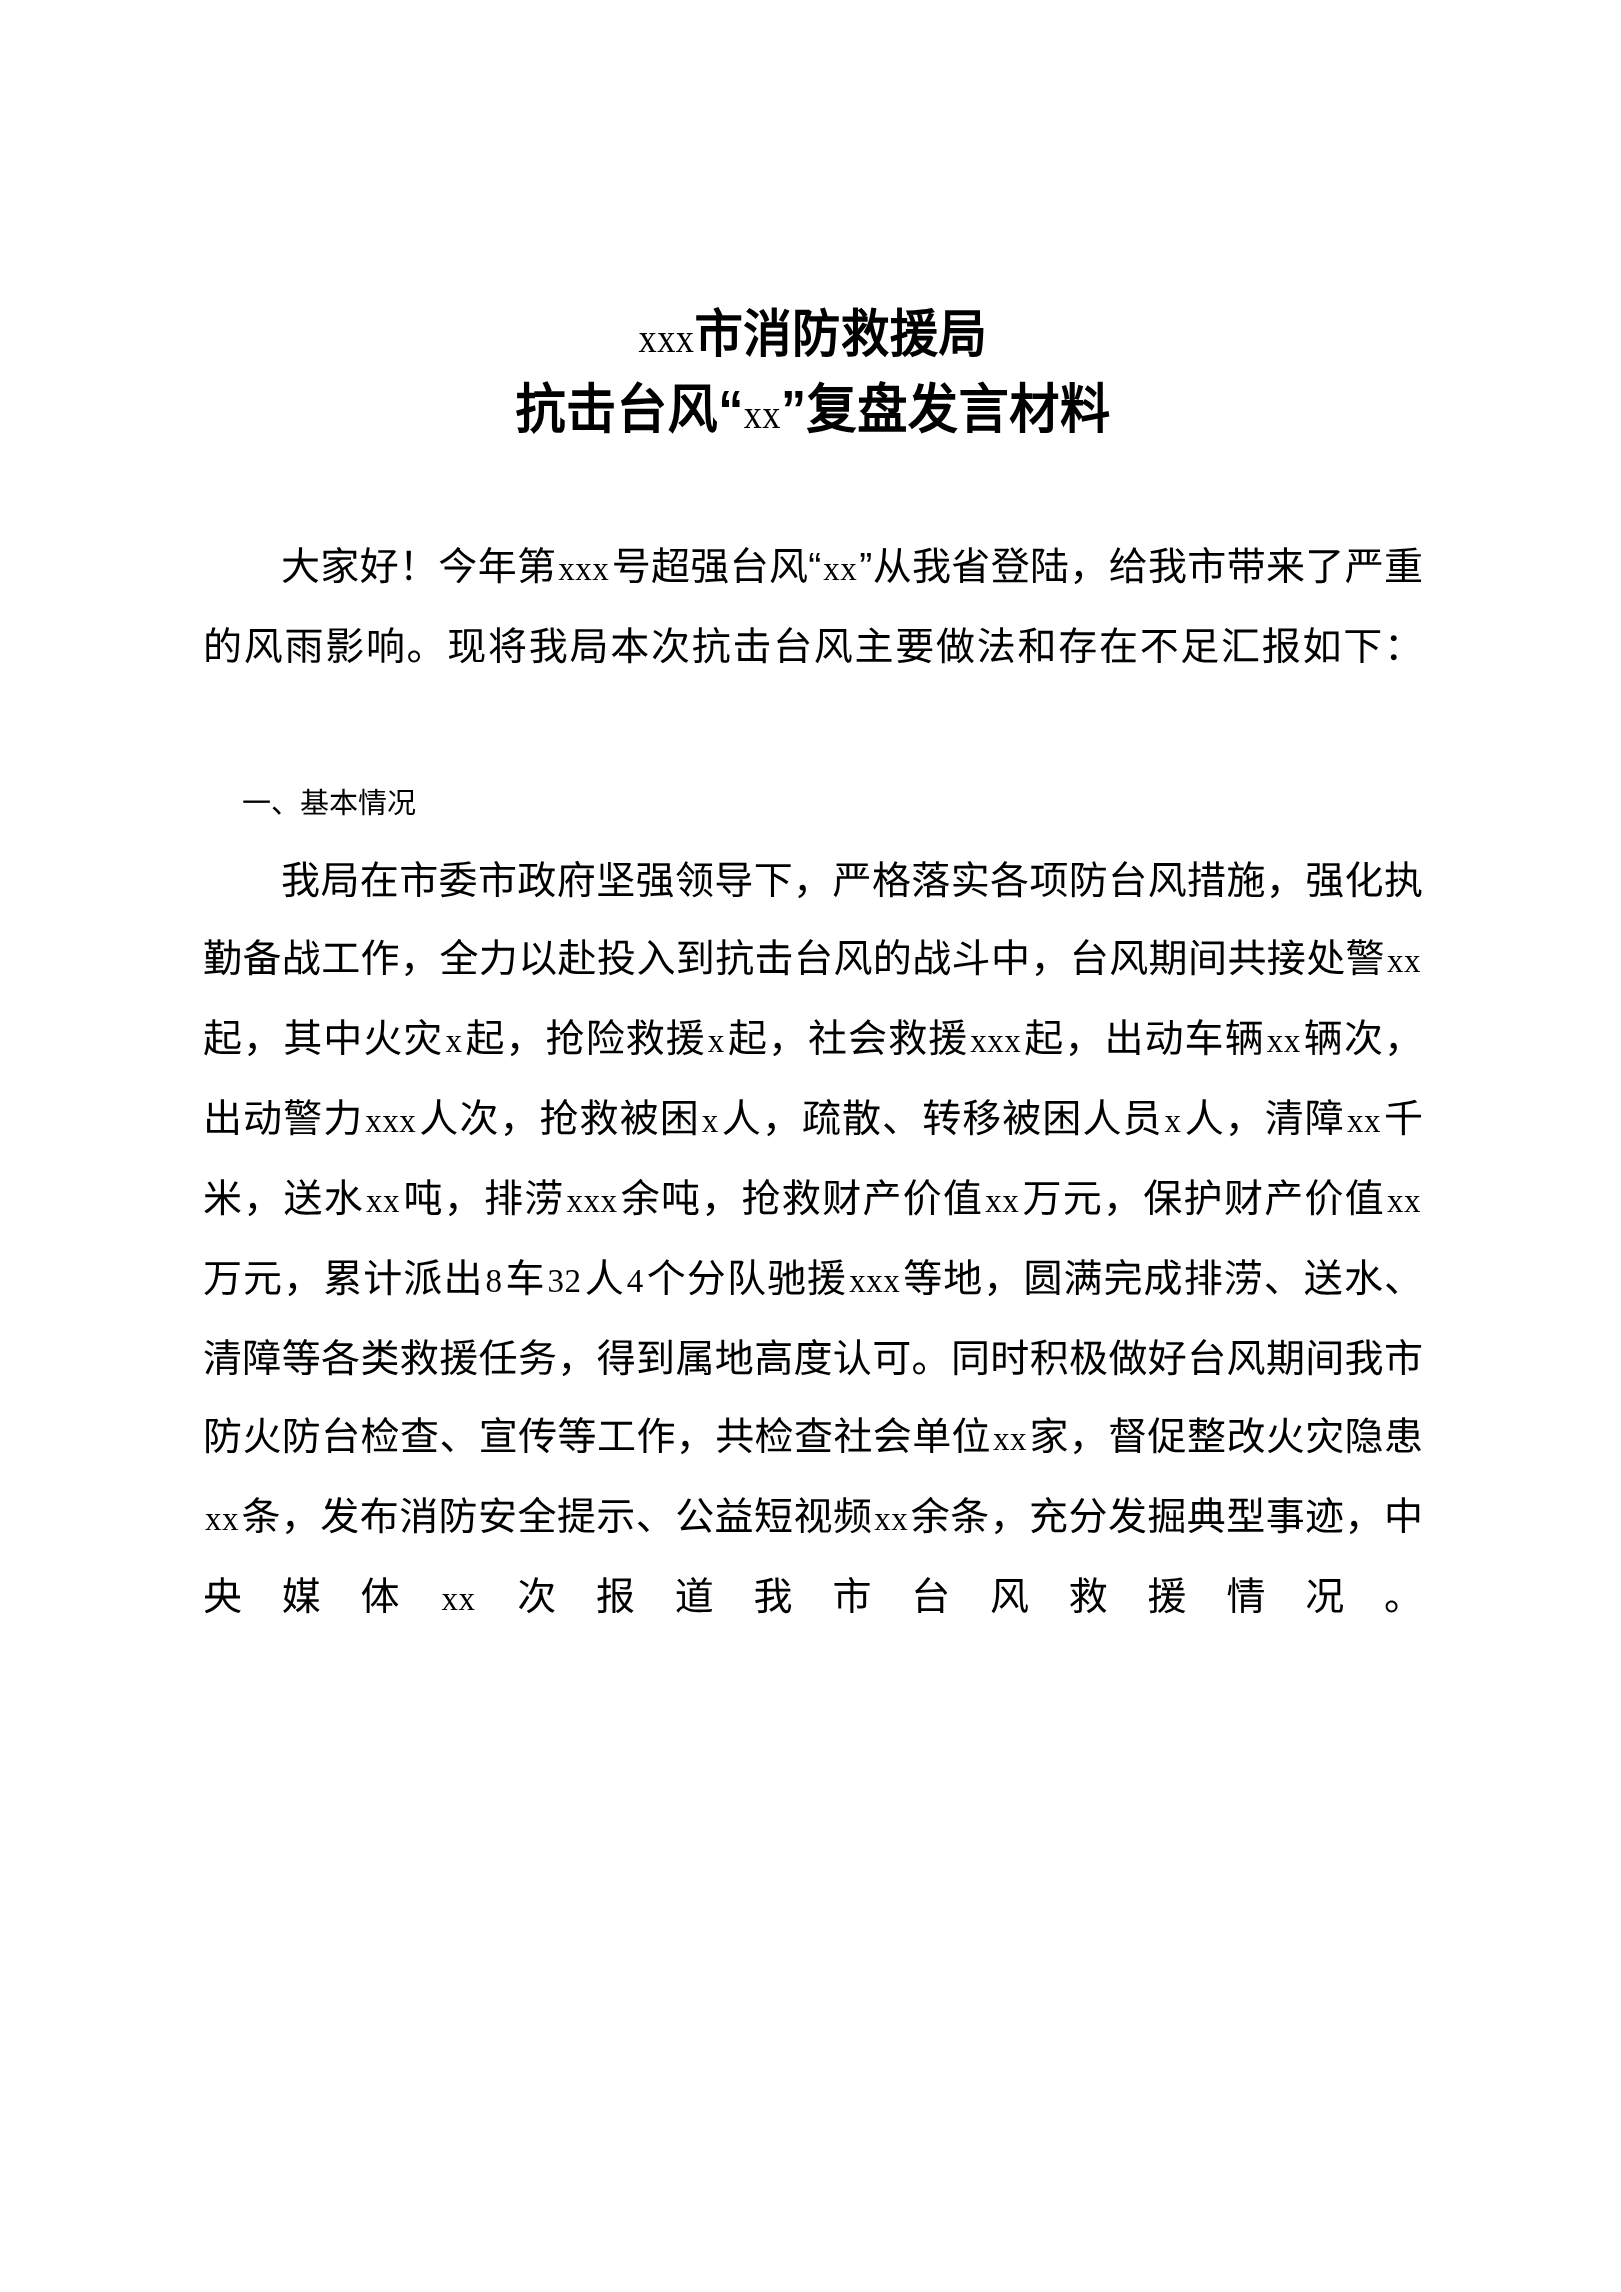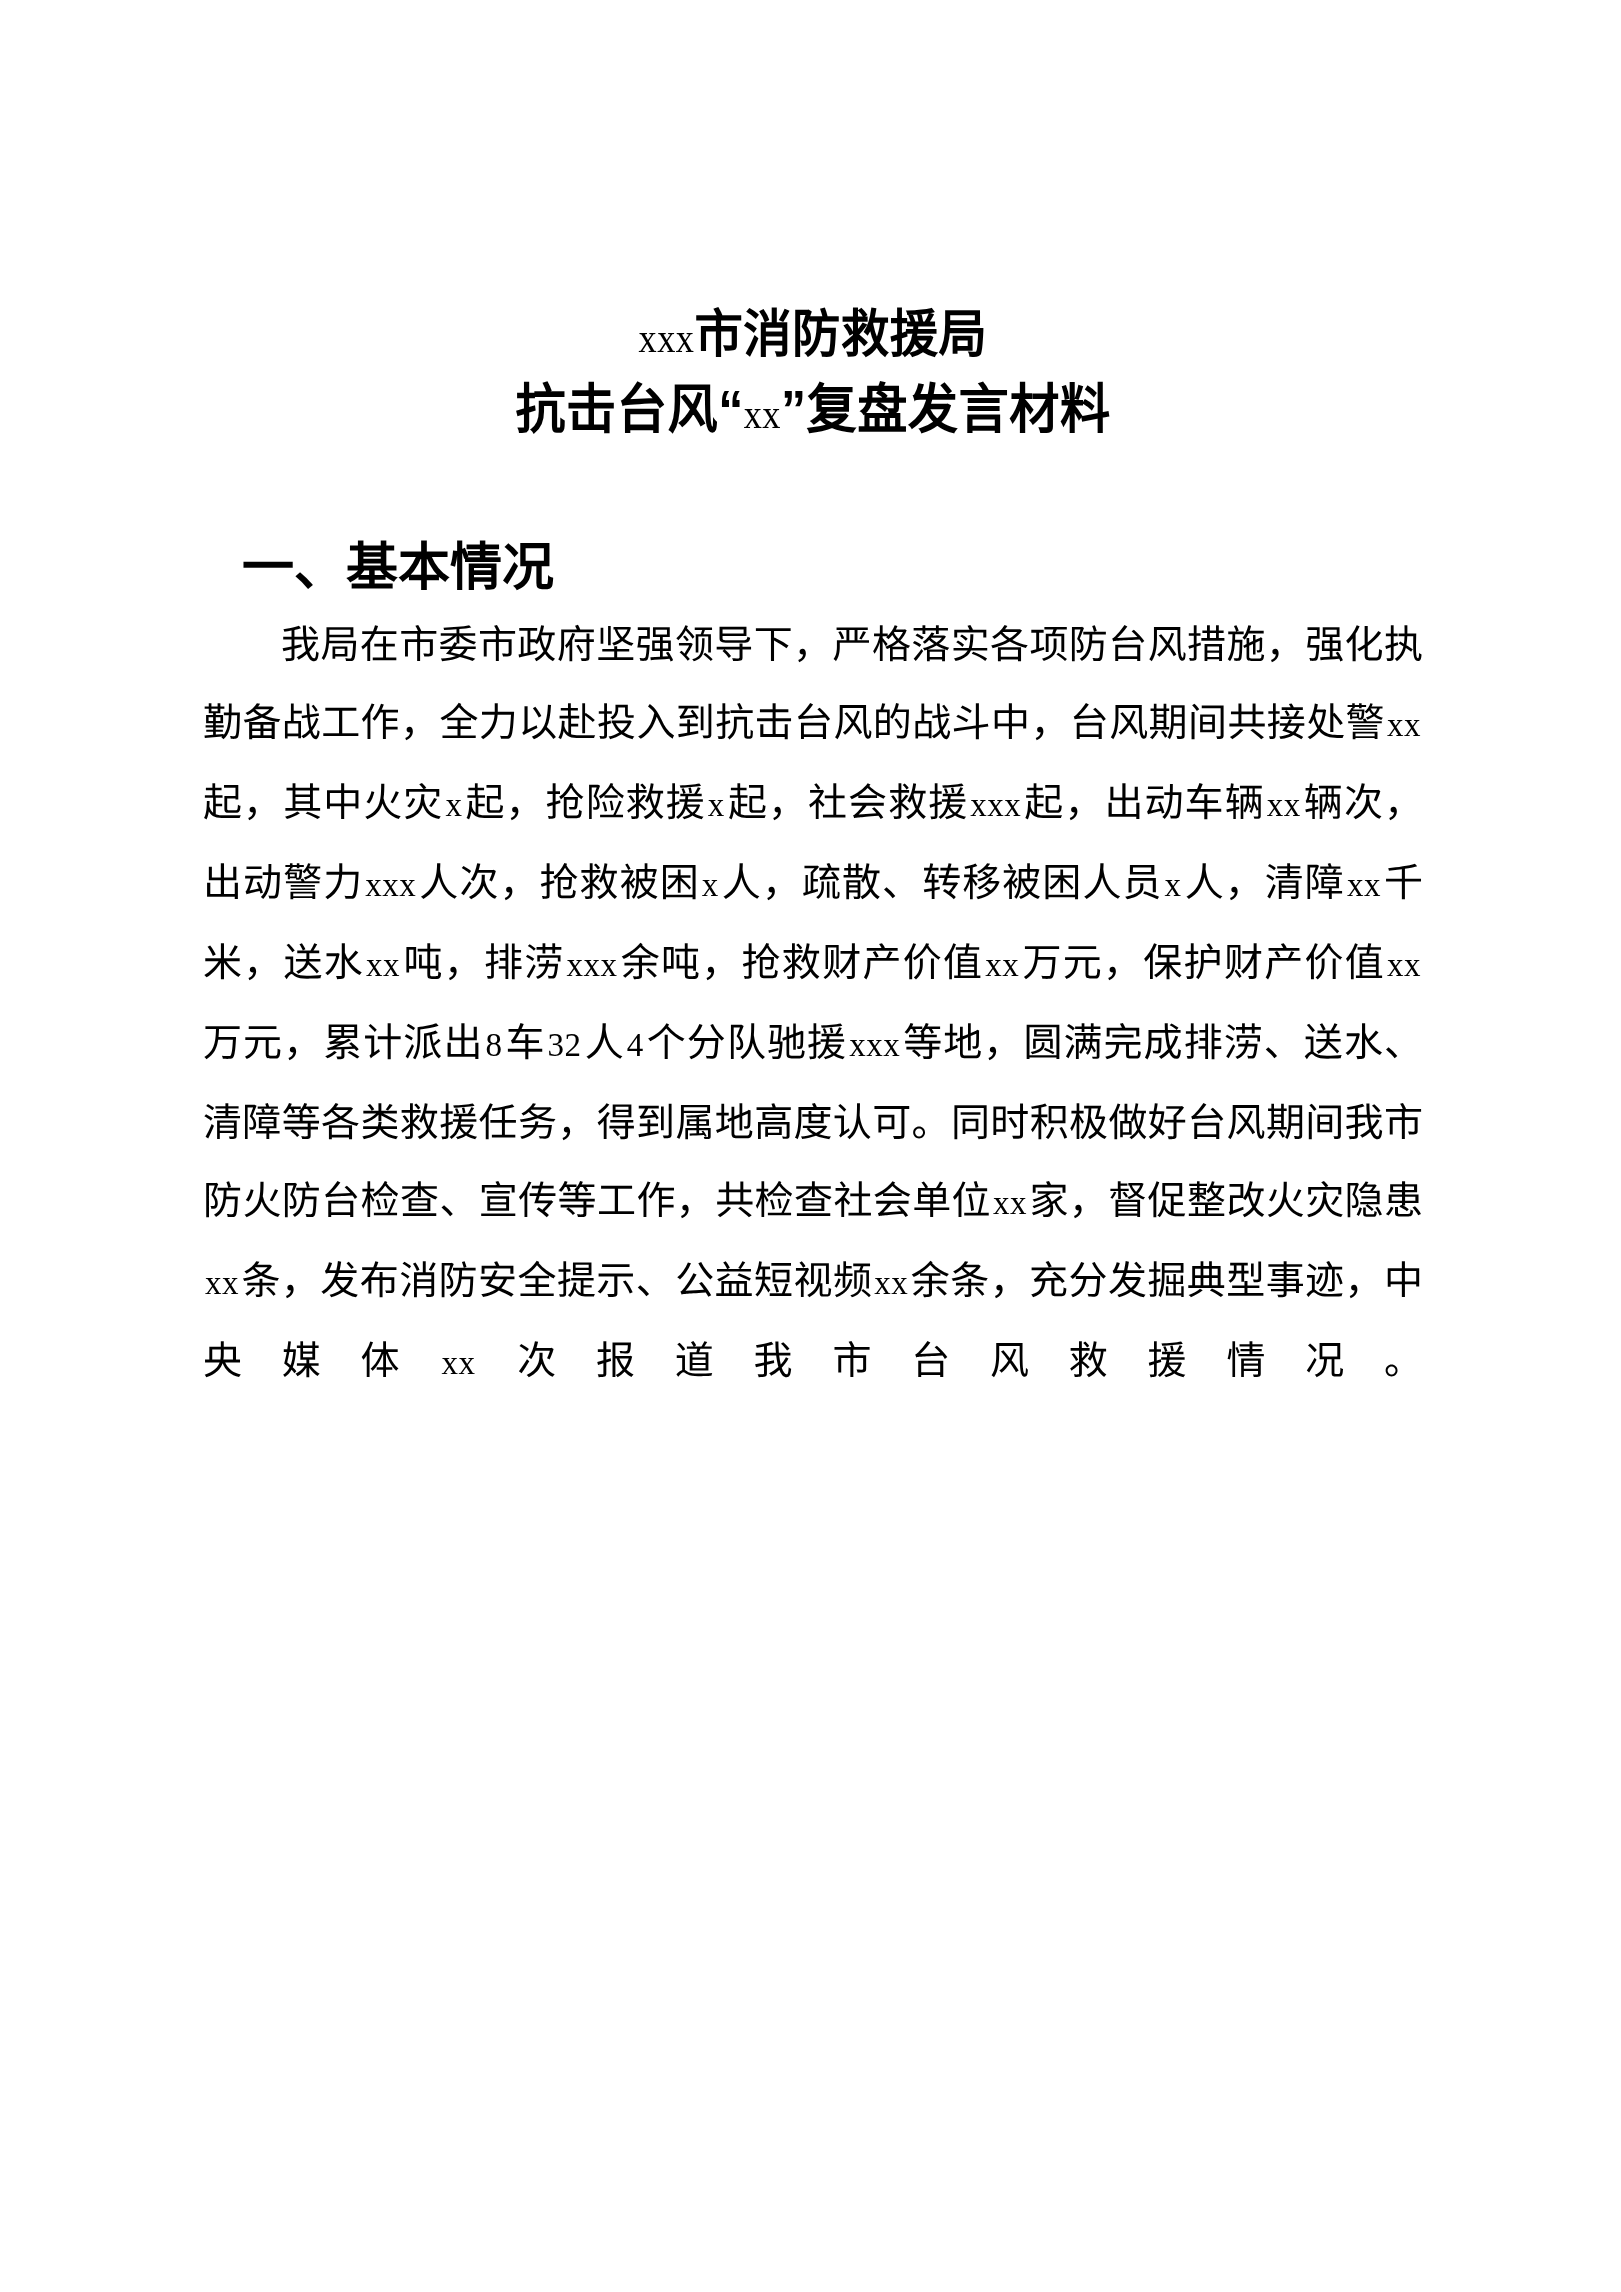--- a/index.html
+++ b/index.html
@@ -84,22 +84,22 @@
   .para .lat {
     font-family: "Liberation Serif", "DejaVu Serif", serif;
     font-size: 33px;
     letter-spacing: 0.5px;
     padding: 0 2px;
   }
   .indent2 { text-indent: 78px; }
 
   .heading {
     font-family: "Liberation Sans", "DejaVu Sans", sans-serif;
-    font-weight: 700;
-    font-size: 52px;
+    font-weight: 400;
+    font-size: 29px;
     line-height: 78px;
     text-indent: 39px;
     margin: 0;
   }
 
   
   .para:after {
     content: "";
     display: inline-block;
     width: 100%;
@@ -117,20 +117,21 @@
         <span class="lat">xxx</span><span>市消防救援局</span>
       </div>
       <div class="title-line title-line-2">
         <span>抗击台风</span><span>“</span><span class="lat">xx</span><span>”</span><span>复盘发言材料</span>
       </div>
     </div>
 
     <div class="body-block">
 
 
+      <p class="para indent2" id="para-opening"><span>大家好！今年第</span><span class="lat">xxx</span><span>号超强台风“</span><span class="lat">xx</span><span>”从我省登陆，给我市带来了严重的风雨影响。现将我局本次抗击台风主要做法和存在不足汇报如下：</span></p>
 
       <p class="heading">一、基本情况</p>
 
       <p class="para indent2" id="para-section1"><span>我局在市委市政府坚强领导下，严格落实各项防台风措施，强化执勤备战工作，全力以赴投入到抗击台风的战斗中，台风期间共接处警</span><span class="lat">xx</span><span>起，其中火灾</span><span class="lat">x</span><span>起，抢险救援</span><span class="lat">x</span><span>起，社会救援</span><span class="lat">xxx</span><span>起，出动车辆</span><span class="lat">xx</span><span>辆次，出动警力</span><span class="lat">xxx</span><span>人次，抢救被困</span><span class="lat">x</span><span>人，疏散、转移被困人员</span><span class="lat">x</span><span>人，清障</span><span class="lat">xx</span><span>千米，送水</span><span class="lat">xx</span><span>吨，排涝</span><span class="lat">xxx</span><span>余吨，抢救财产价值</span><span class="lat">xx</span><span>万元，保护财产价值</span><span class="lat">xx</span><span>万元，累计派出</span><span class="lat">8</span><span>车</span><span class="lat">32</span><span>人</span><span class="lat">4</span><span>个分队驰援</span><span class="lat">xxx</span><span>等地，圆满完成排涝、送水、清障等各类救援任务，得到属地高度认可。同时积极做好台风期间我市防火防台检查、宣传等工作，共检查社会单位</span><span class="lat">xx</span><span>家，督促整改火灾隐患</span><span class="lat">xx</span><span>条，发布消防安全提示、公益短视频</span><span class="lat">xx</span><span>余条，充分发掘典型事迹，中央媒体</span><span class="lat">xx</span><span>次报道我市台风救援情况。</span></p>
 
 
     </div>
   </div>
 </div>
 

